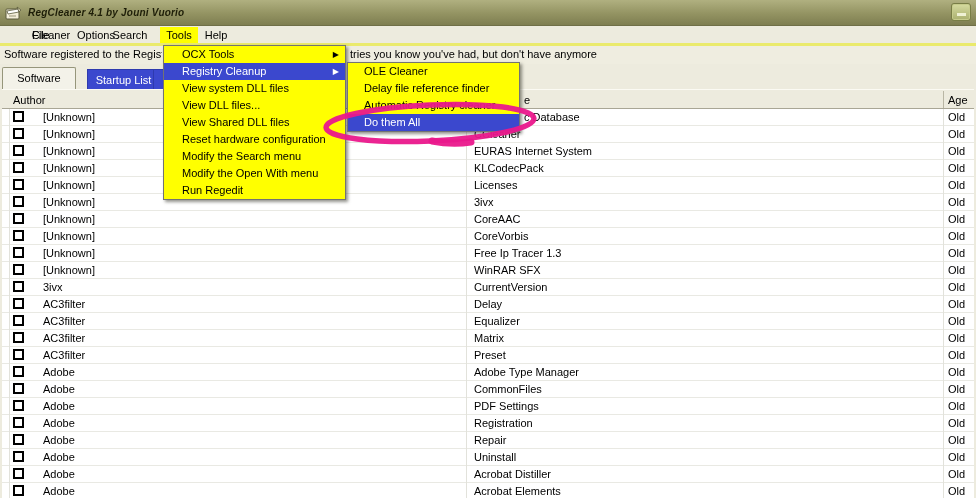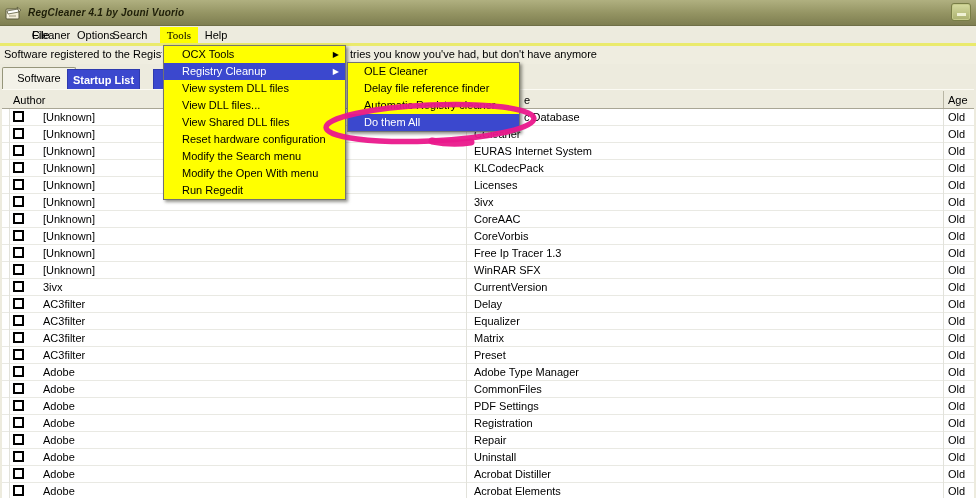--- a/index.html
+++ b/index.html
@@ -17,36 +17,36 @@
     border:1px solid #787D46; box-shadow:inset 0 0 0 1px #C6CB8B; }
   .minbtn::after { content:""; position:absolute; left:5px; bottom:4px; width:9px; height:3px; background:#EFF1D4; }
 
   
   .menubar { position:absolute; left:0; top:27px; width:976px; height:16px; background:#EDEBDE; }
   .mb { position:absolute; top:0; height:16px; line-height:16px; text-align:center; cursor:default; }
   .mb-file    { left:4px;   width:30px;padding-left:28px; }
   .mb-select  { left:30px;  width:42px; }
   .mb-options { left:72px;  width:48px; }
   .mb-search  { left:109px; width:42px; }
-  .mb-tools   { left:160px; width:38px; background:#FFFF00;font-family:Liberation Serif, serif; }
+  .mb-tools   { left:160px; width:38px; background:#FFFF00; }
   .mb-help    { left:198px; width:36px; }
 
   
   .accentline { position:absolute; left:0; top:43px; width:976px; height:3px; background:#EAEA6C; }
   .infobar { position:absolute; left:0; top:46px; width:976px; height:18px; background:#EFEDE0; line-height:17px; }
   .info-left  { position:absolute; left:4px; top:0; white-space:nowrap; width:158px; overflow:hidden; }
   .info-right { position:absolute; left:350px; top:0; white-space:nowrap; }
 
   
   .tab { position:absolute; text-align:center; cursor:default; }
   .tab-active { left:2px; top:67px; width:74px; height:22px; line-height:21px;
     background:#F3F2E9; border:1px solid #96967B; border-bottom:none; border-radius:2px 2px 0 0; }
   .tab-blue { top:69px; height:20px; line-height:20px; background:#3B48CE; color:#FFFFFF;
     border:1px solid #2E3AAE; border-bottom:none; }
-  .tab-startup { left:67px; width:73px;font-weight:bold; }
+  .tab-startup { left:87px; width:73px; }
   .tab-uni     { left:153px; width:62px; }
 
   
   .thead { position:absolute; left:2px; top:89px; width:972px; height:20px; background:#EDEBDE;
     border-top:1px solid #FBFAF3; border-bottom:1px solid #A9A695; }
   .th { position:absolute; top:2px; line-height:16px; }
   .th-author { left:11px; }
   .th-frag   { left:522px; }
   .th-age    { left:946px; }
   .thead .hdiv { position:absolute; top:1px; width:1px; height:17px; background:#B9B6A4; }

